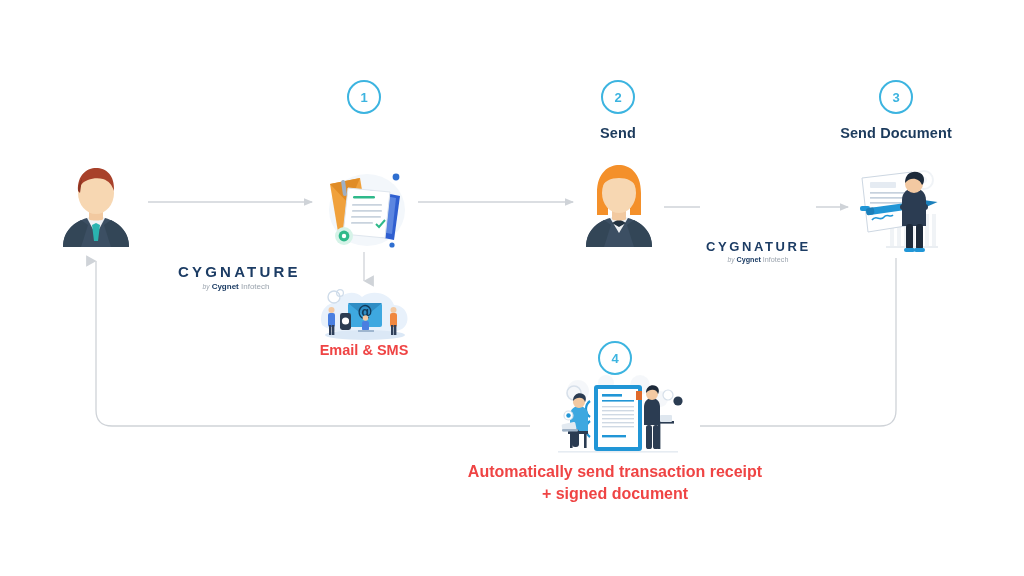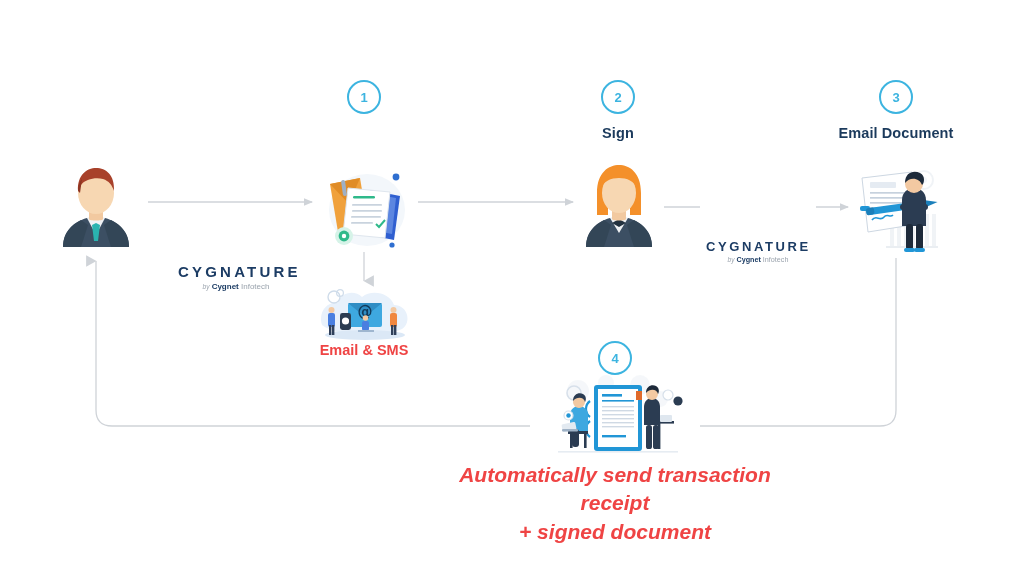--- a/index.html
+++ b/index.html
@@ -26,21 +26,21 @@
   .step-label{
     color:#1b3a5c;font-weight:700;font-size:14.5px;line-height:1.25;
     white-space:pre-line;letter-spacing:.1px;
   }
 
   
   .caption{
     position:absolute;text-align:center;color:#ef4444;
     font-weight:700;font-size:14.5px;line-height:1.3;white-space:pre-line;
   }
-  .caption.big{font-size:21px;line-height:1.35;font-style:italic;}
+  .caption.big{font-size:16px;line-height:1.35;}
 
   
   .logo{position:absolute;text-align:center;background:#fff;padding:2px 6px;}
   .logo-main{
     color:#1c3c64;font-weight:700;font-size:15px;letter-spacing:3.2px;
     line-height:1;white-space:nowrap;margin-top:48px;
   }
   .logo-sub{
     font-size:8px;line-height:1;margin-top:4px;white-space:nowrap;color:#8f99a6;
   }
@@ -82,26 +82,26 @@
     <path d="M896,258 L896,410 Q896,426 880,426 L700,426" fill="none" stroke="#cfd3d8" stroke-width="1.3"></path>
     <path d="M530,426 L112,426 Q96,426 96,410 L96,261" fill="none" stroke="#cfd3d8" stroke-width="1.3" marker-end="url(#ahu)"></path>
   </svg>
 
   <div class="step" style="left:289px;top:80px;width:150px;">
     <div class="step-circle">1</div>
   </div>
 
   <div class="step" style="left:543px;top:80px;width:150px;">
     <div class="step-circle">2</div>
-    <div class="step-label">Sign</div>
+    <div class="step-label">Send</div>
   </div>
 
   <div class="step" style="left:821px;top:80px;width:150px;">
     <div class="step-circle">3</div>
-    <div class="step-label">Email Document</div>
+    <div class="step-label">Send Document</div>
   </div>
 
   <div class="step" style="left:540px;top:341px;width:150px;">
     <div class="step-circle">4</div>
   </div>
 
   <div class="ill" style="left:55px;top:163px;">
     <svg width="82" height="84" viewBox="0 0 82 84">
 
       <path d="M8,84 C8,66 22,58 32,55 L50,55 C60,58 74,66 74,84 Z" fill="#3c4f63"></path>

